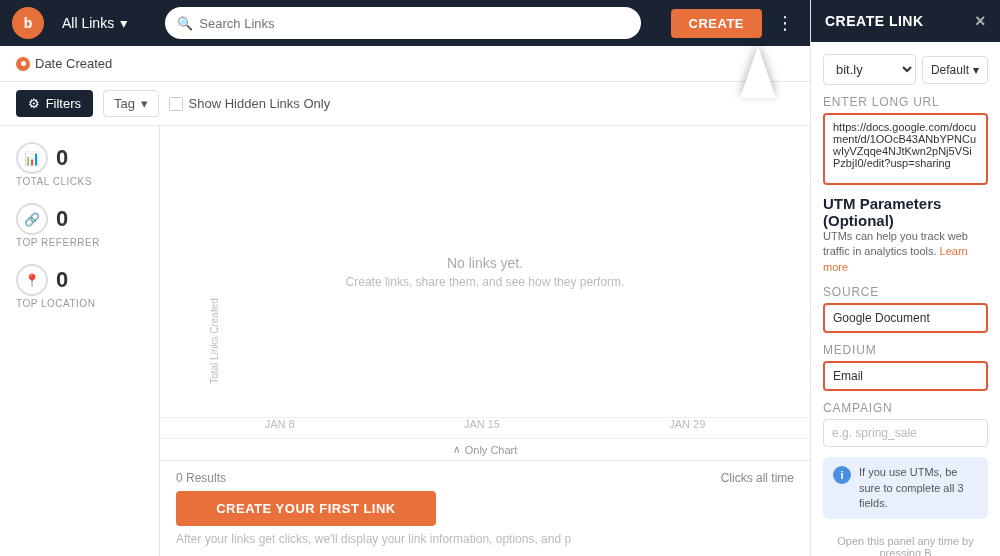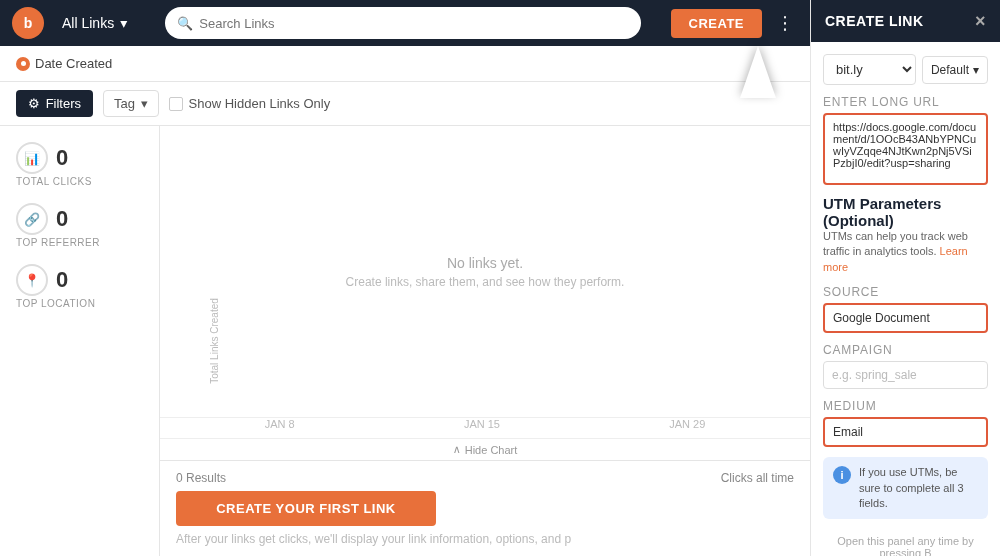--- a/index.html
+++ b/index.html
@@ -423,21 +423,21 @@
         <span class="no-links-text">No links yet.</span>
         <span class="no-links-sub">Create links, share them, and see how they perform.</span>
       </div>
       <div class="chart-x-axis">
         <span class="chart-x-label">JAN 8</span>
         <span class="chart-x-label">JAN 15</span>
         <span class="chart-x-label">JAN 29</span>
       </div>
       <div class="hide-chart-btn">
         <span>∧</span>
-        <span>Hide Chart</span>
+        <span>Only Chart</span>
       </div>
 
       <div class="bottom-cta">
         <div class="results-bar" style="width:100%;padding:0;border:none;">
           <span>0 Results</span>
           <span>Clicks all time</span>
         </div>
         <button class="create-first-btn">CREATE YOUR FIRST LINK</button>
         <span style="font-size:12px;color:#bbb;">After your links get clicks, we'll display your link information, options, and p</span>
       </div>
@@ -480,27 +480,27 @@
         <a href="#" class="utm-link">Learn more</a>
       </div>
     </div>
 
     <div class="utm-field">
       <div class="field-label">SOURCE</div>
       <input type="text" class="utm-input" value="Google Document" style="">
     </div>
 
     <div class="utm-field">
+      <div class="field-label">MEDIUM</div>
+      <input type="text" class="utm-input" value="Email" style="">
+    </div>
+
+    <div class="utm-field">
       <div class="field-label">CAMPAIGN</div>
       <input type="text" class="utm-input normal" placeholder="e.g. spring_sale" style="">
-    </div>
-
-    <div class="utm-field">
-      <div class="field-label">MEDIUM</div>
-      <input type="text" class="utm-input" value="Email" style="">
     </div>
 
     <div class="info-box">
       <div class="info-icon">i</div>
       <span class="info-text">If you use UTMs, be sure to complete all 3 fields.</span>
     </div>
 
     <div class="press-b-hint">Open this panel any time by pressing B</div>
 
   </div>

